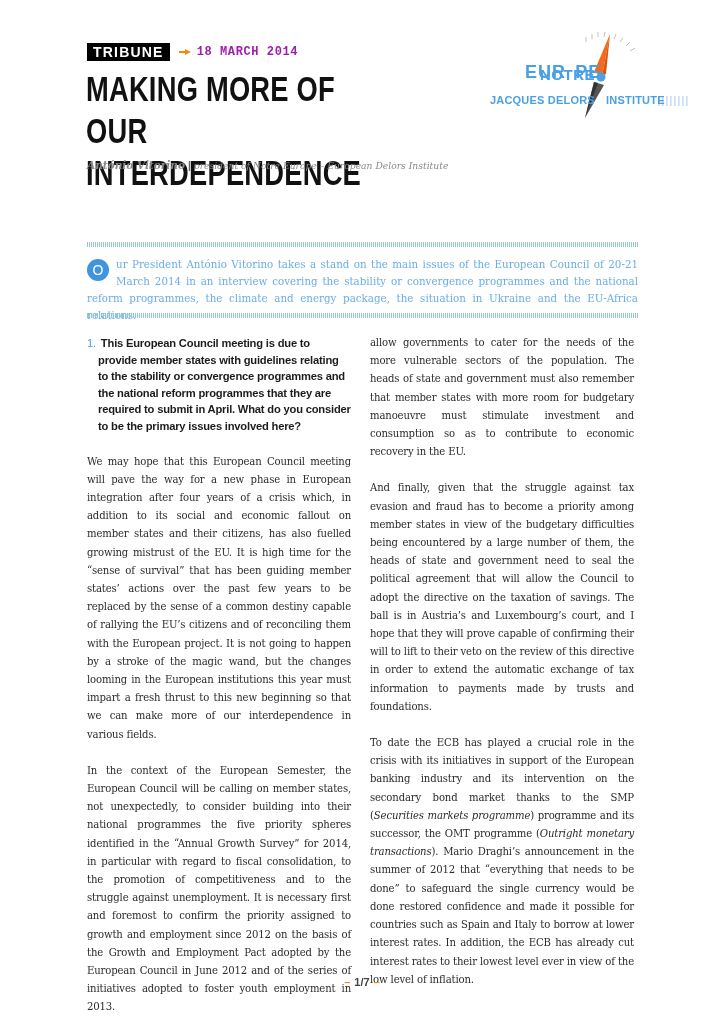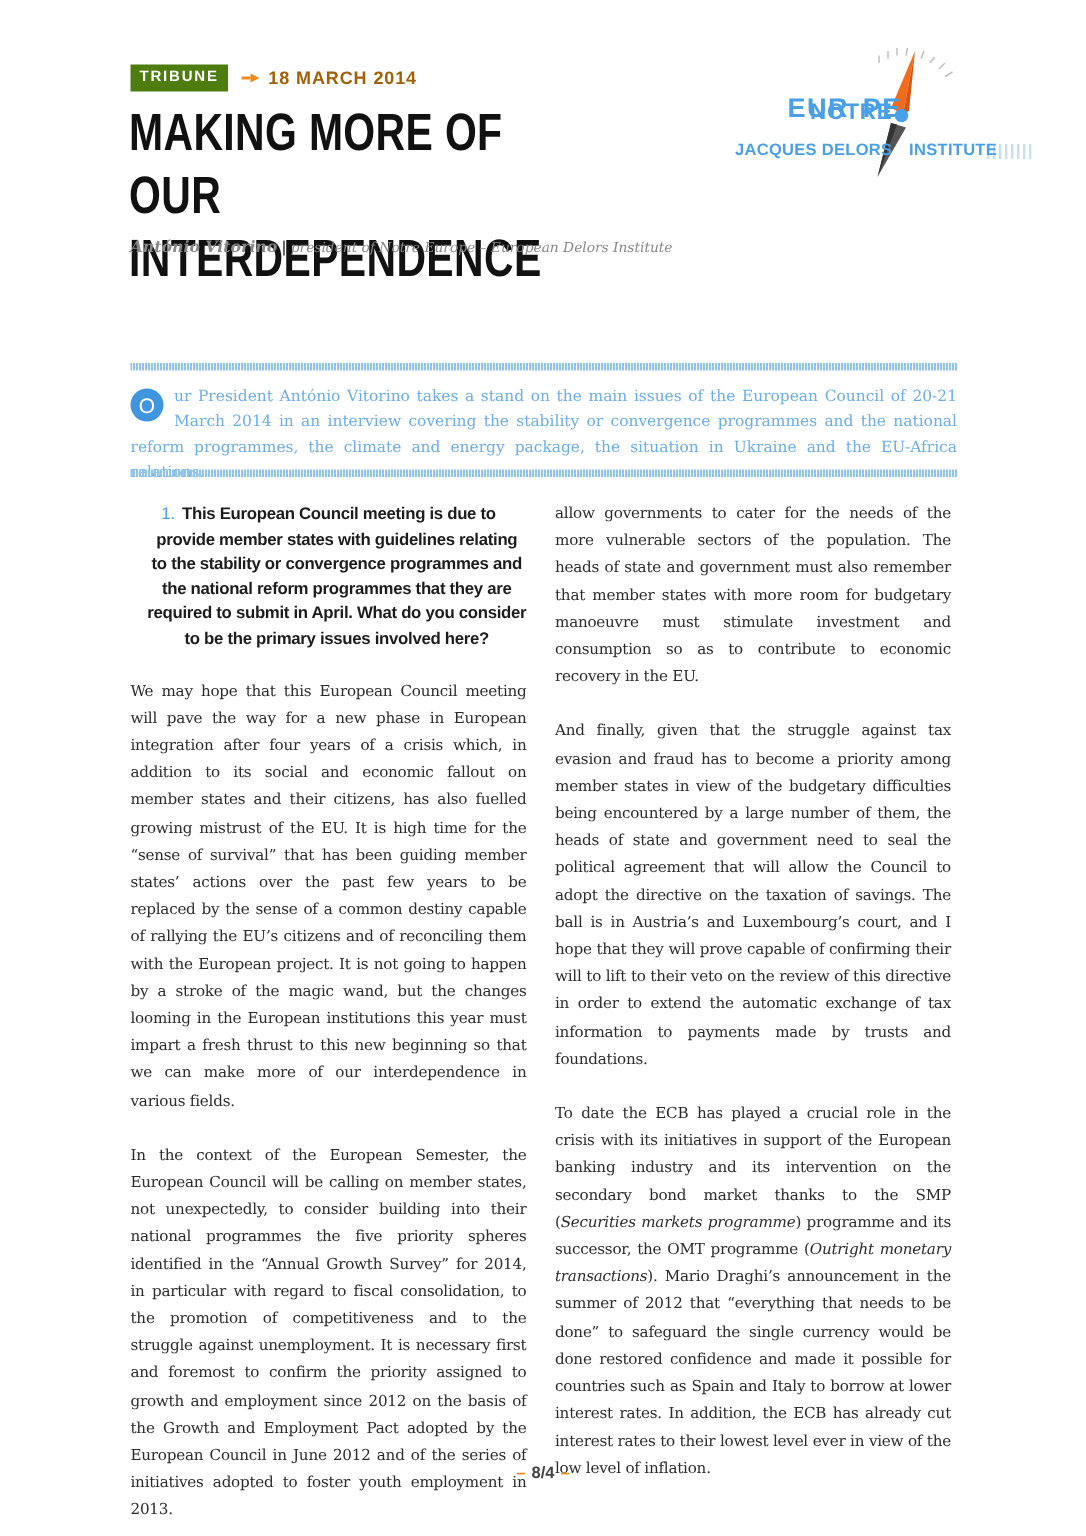--- a/index.html
+++ b/index.html
@@ -1,27 +1,27 @@
 <!DOCTYPE html>
 <html><head>
   <meta charset="utf-8">
   <style>
     * { margin: 0; padding: 0; box-sizing: border-box; }
     html, body { width: 724px; height: 1024px; background: #ffffff; overflow: hidden; }
     body { position: relative; font-family: "DejaVu Serif", serif; color: #2a2a2a; }
 
     .tag-row { position: absolute; left: 87px; top: 43px; display: flex; align-items: center; }
     .tribune-badge {
-      background: #4d7c0f; color: #ffffff; font-family: "Liberation Sans", sans-serif;
-      font-weight: bold; font-size: 10px; letter-spacing: 1.2px; padding: 3px 6px 3px 6px; line-height: 12px;
+      background: #000000; color: #ffffff; font-family: "Liberation Sans", sans-serif;
+      font-weight: bold; font-size: 14px; letter-spacing: 1.2px; padding: 3px 6px 3px 6px; line-height: 12px;
     }
     .arrow-icon { display: inline-block; width: 0; height: 0; margin-left: 9px;
       border-top: 3px solid transparent; border-bottom: 3px solid transparent; border-left: 6px solid #f08a1c; }
     .arrow-line { display: inline-block; width: 6px; height: 2px; background: #f08a1c; margin-left: -1px; }
-    .date { font-family: Liberation Sans, sans-serif; font-weight: bold; color: #a16207;
+    .date { font-family: Liberation Mono, monospace; font-weight: bold; color: #a21caf;
       font-size: 12px; letter-spacing: 0.6px; margin-left: 6px; }
 
     .title { position: absolute; left: 86px; top: 68px; width: 400px;
       font-family: "Liberation Sans", sans-serif; font-size: 35px; line-height: 42px;
       color: #111111; transform: scaleX(0.78); transform-origin: left top; letter-spacing: 0.3px; }
     .author { position: absolute; left: 87px; top: 159px; font-size: 10.5px; color: #888888; white-space: nowrap; }
     .author .name { font-weight: bold; font-style: italic; }
     .author .sep { font-family: "Liberation Sans", sans-serif; font-weight: bold; margin: 0 3px; color: #666; }
     .author .role { font-style: italic; font-size: 9.2px; }
 
@@ -41,21 +41,21 @@
       font-size: 10.3px; line-height: 17px; text-align: justify; }
     .drop-o { float: left; width: 22px; height: 22px; border-radius: 50%; background: #3f95de; color: #fff;
       font-family: "Liberation Sans", sans-serif; font-size: 14px; line-height: 22px; text-align: center;
       margin: 3px 7px 0 0; }
 
     .col { position: absolute; width: 264px; font-size: 10.1px; line-height: 18.2px; text-align: justify; color: #2b2b2b; letter-spacing: -0.15px; }
     .col-left { left: 87px; top: 335px; }
     .col-right { left: 370px; top: 334px; }
     .col p { margin-bottom: 18px; }
     .q { font-family: "Liberation Sans", sans-serif; font-weight: bold; font-size: 11.2px; line-height: 16.6px;
-      color: #1c1c1c; text-align: center; padding-left: 11px; text-indent: -11px; margin-bottom: 18px; letter-spacing: -0.2px; }
+      color: #1c1c1c; text-align: left; padding-left: 11px; text-indent: -11px; margin-bottom: 18px; letter-spacing: -0.2px; }
     .q .num { color: #4aa0e6; font-weight: normal; margin-right: 2px; }
 
     .footer { position: absolute; left: 0; width: 724px; top: 976px; text-align: center;
       font-family: "Liberation Sans", sans-serif; font-size: 11px; font-weight: bold; color: #444; }
     .footer .dash { color: #f08a1c; margin: 0 4px; }
   </style>
 </head>
 <body>
 
 <div class="tag-row">
@@ -121,14 +121,14 @@
 </div>
 
 <div class="col col-right">
   <p>allow governments to cater for the needs of the more vulnerable sectors of the population. The heads of state and government must also remember that member states with more room for budgetary manoeuvre must stimulate investment and consumption so as to contribute to economic recovery in the EU.</p>
   <p>And finally, given that the struggle against tax evasion and fraud has to become a priority among member states in view of the budgetary difficulties being encountered by a large number of them, the heads of state and government need to seal the political agreement that will allow the Council to adopt the directive on the taxation of savings. The ball is in Austria’s and Luxembourg’s court, and I hope that they will prove capable of confirming their will to lift to their veto on the review of this directive in order to extend the automatic exchange of tax information to payments made by trusts and foundations.</p>
   <p><span>To date the ECB has played a crucial role in the crisis with its initiatives in support of the European banking industry and its intervention on the secondary bond market thanks to the SMP (</span><i>Securities markets programme</i><span>) programme and its successor, the OMT programme (</span><i>Outright monetary transactions</i><span>). Mario Draghi’s announcement in the summer of 2012 that “everything that needs to be done” to safeguard the single currency would be done restored confidence and made it possible for countries such as Spain and Italy to borrow at lower interest rates. In addition, the ECB has already cut interest rates to their lowest level ever in view of the low level of inflation.</span></p>
 
 </div>
 
 <div class="footer">
-  <span class="dash">–</span><span>8/4</span><span class="dash">–</span>
+  <span class="dash">–</span><span>1/7</span><span class="dash">–</span>
 </div>
 
 </body></html>

